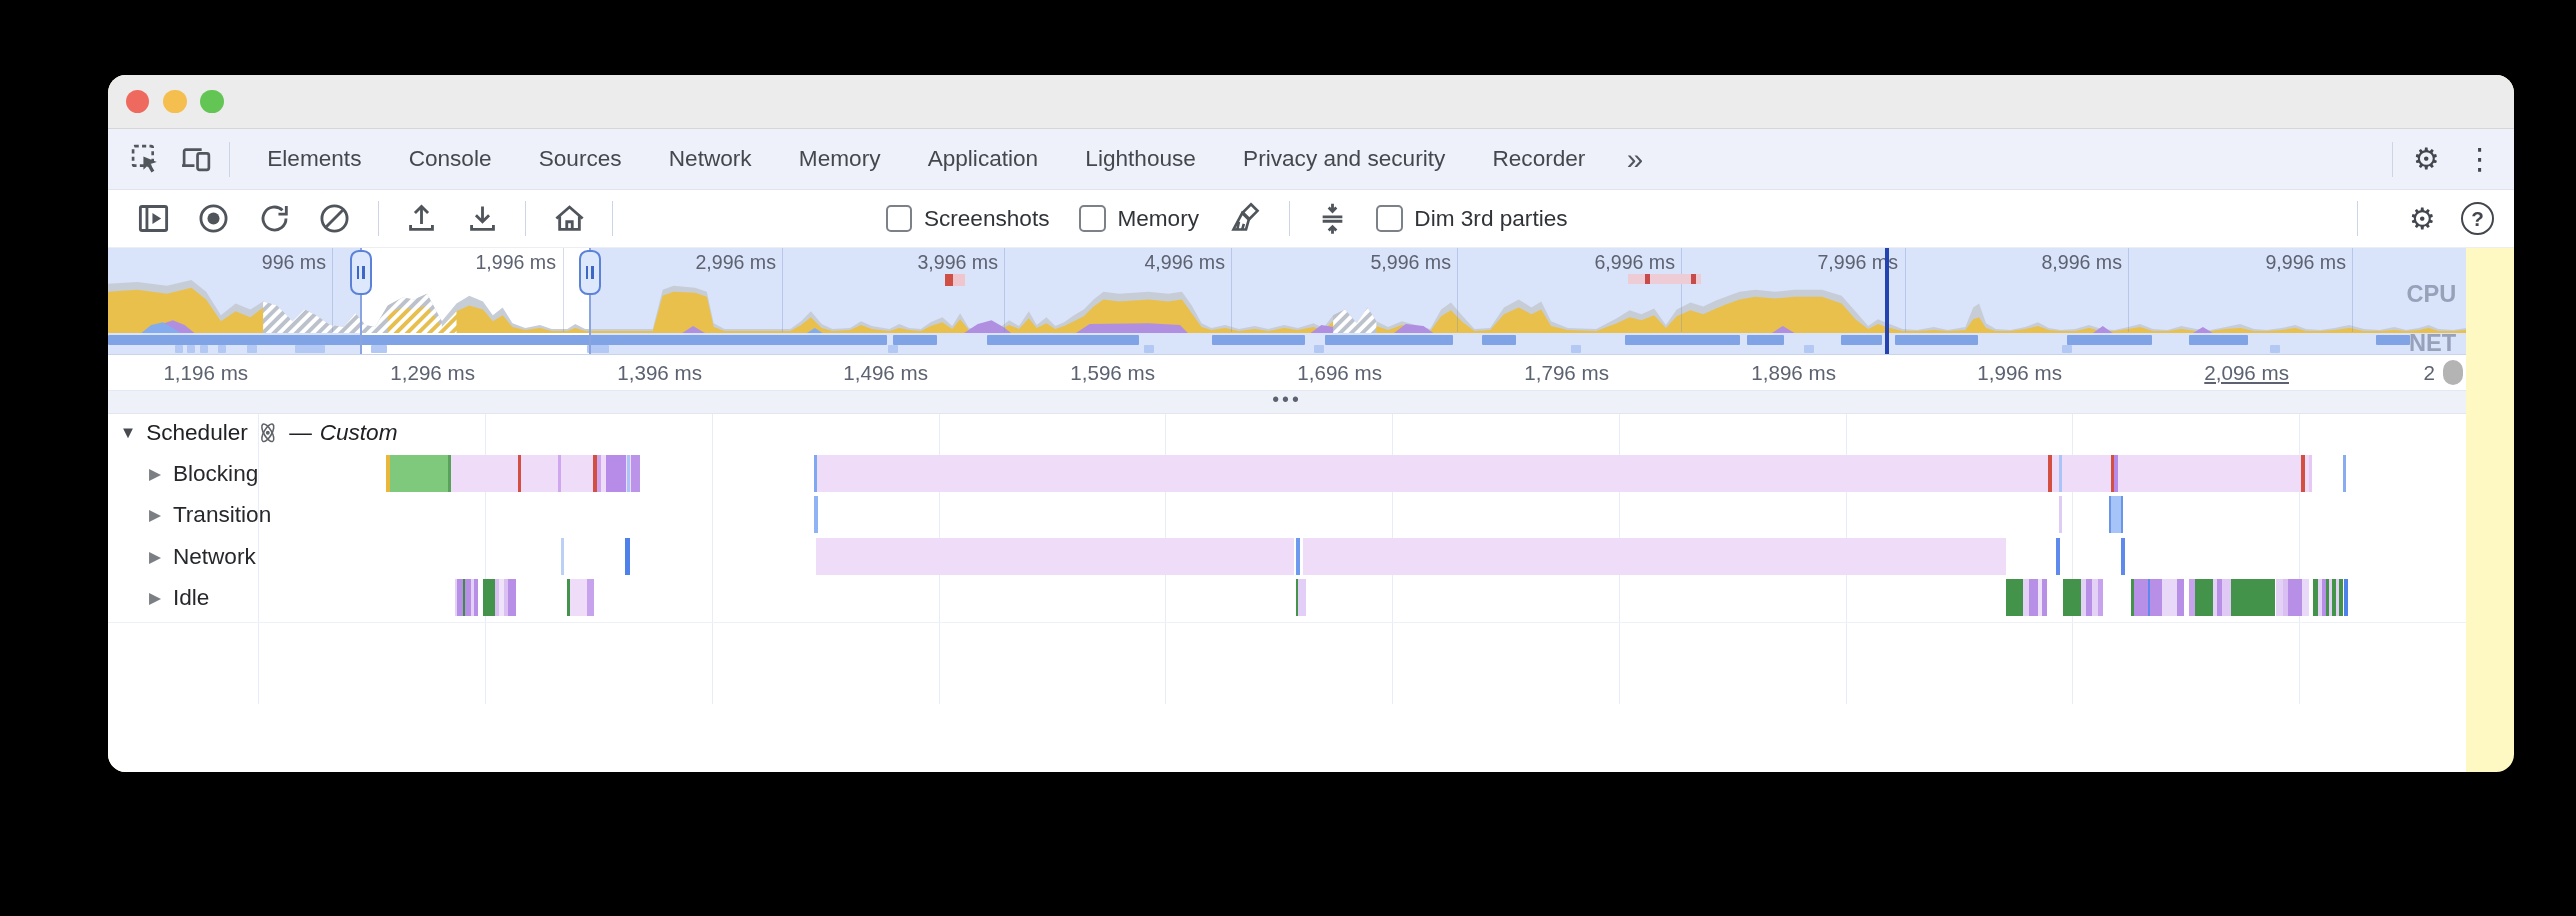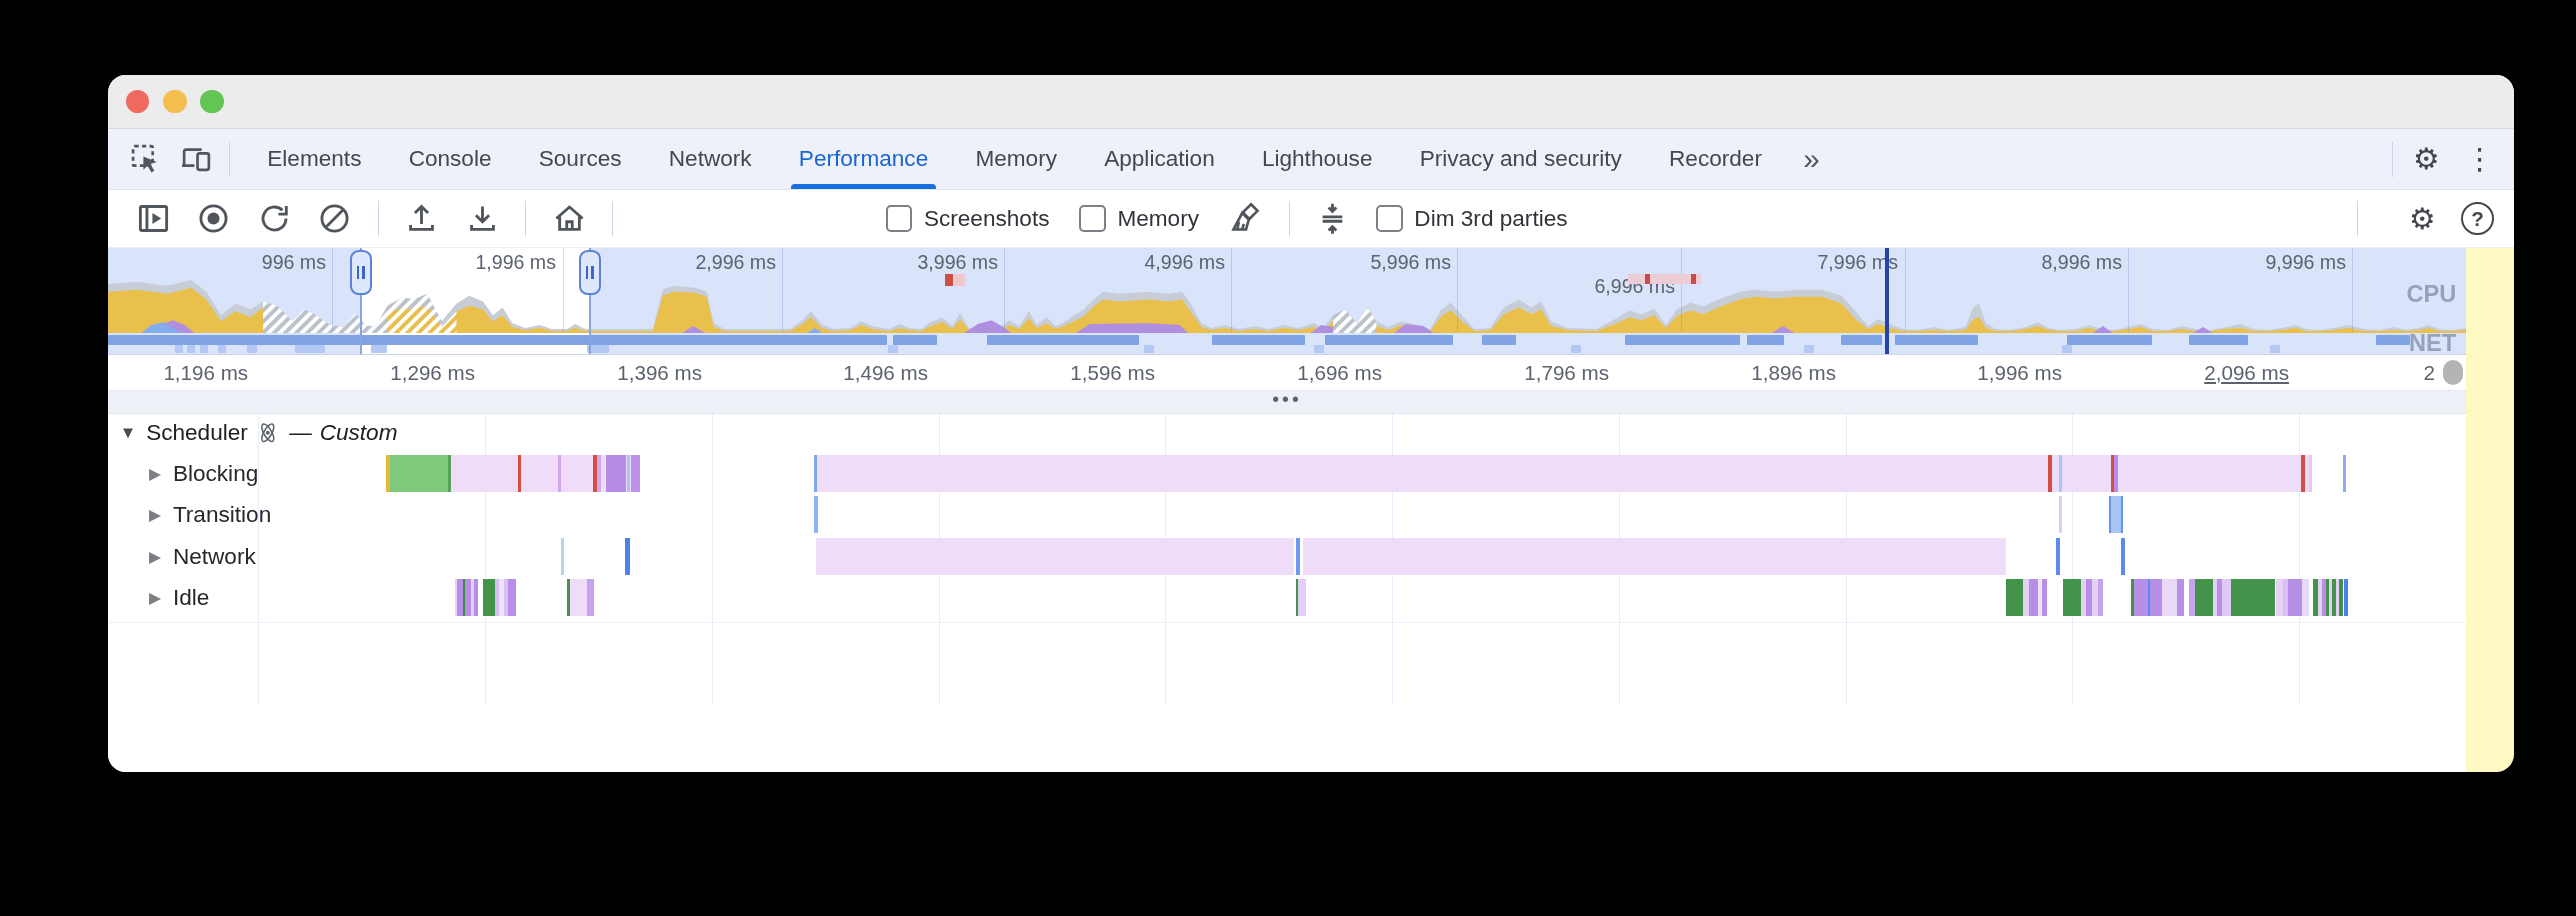--- a/index.html
+++ b/index.html
@@ -99,21 +99,20 @@
         <path d="M2 22 H14"></path>
         <rect x="17" y="10" width="11" height="16" rx="2" fill="#eef1f9"></rect>
       </svg>
     </span>
     <span class="vsep" style="margin-left:15.7px"></span>
     <div class="tabs" id="tabs-container">
           <div class="tab">Elements</div>
           <div class="tab">Console</div>
           <div class="tab">Sources</div>
           <div class="tab">Network</div>
-          <div class="tab active">Performance</div>
           <div class="tab">Memory</div>
           <div class="tab">Application</div>
           <div class="tab">Lighthouse</div>
           <div class="tab">Privacy and security</div>
           <div class="tab">Recorder</div>
         </div>
     <span class="tab-overflow">»</span>
     <div class="tabbar-right">
       <span class="vsep"></span>
       <span class="gear-glyph">⚙</span>
@@ -250,21 +249,21 @@
         <div class="ov-label" style="left: 301px;">1,996 ms</div>
         <div class="ov-grid" style="left: 674px;"></div>
         <div class="ov-label" style="left: 521px;">2,996 ms</div>
         <div class="ov-grid" style="left: 896px;"></div>
         <div class="ov-label" style="left: 743px;">3,996 ms</div>
         <div class="ov-grid" style="left: 1123px;"></div>
         <div class="ov-label" style="left: 970px;">4,996 ms</div>
         <div class="ov-grid" style="left: 1349px;"></div>
         <div class="ov-label" style="left: 1196px;">5,996 ms</div>
         <div class="ov-grid" style="left: 1573px;"></div>
-        <div class="ov-label" style="left: 1420px; margin-top: 24px;">6,996 ms</div>
+        <div class="ov-label" style="left: 1420px;">6,996 ms</div>
         <div class="ov-grid" style="left: 1797px;"></div>
         <div class="ov-label" style="left: 1643px;">7,996 ms</div>
         <div class="ov-grid" style="left: 2020px;"></div>
         <div class="ov-label" style="left: 1867px;">8,996 ms</div>
         <div class="ov-grid" style="left: 2244px;"></div>
         <div class="ov-label" style="left: 2091px;">9,996 ms</div>
         <div class="ov-handle-line" style="left: 252px;"></div>
         <div class="ov-handle" style="left: 242px;">
           <span class="grip">
             <i></i>

